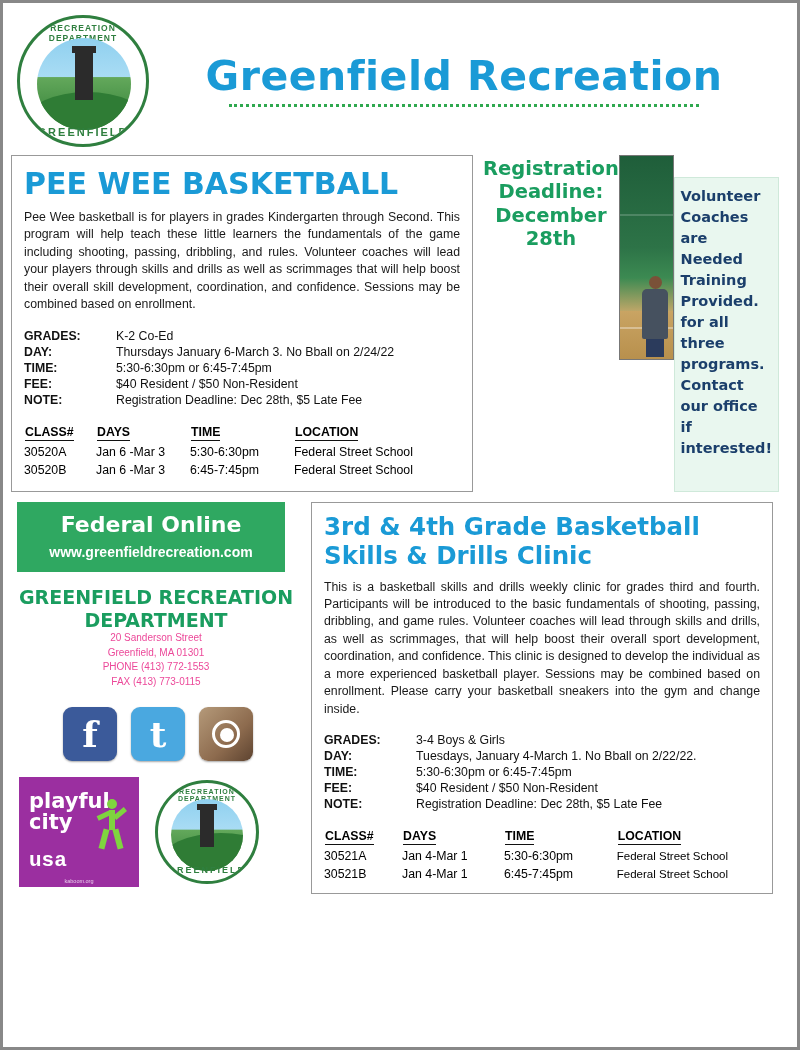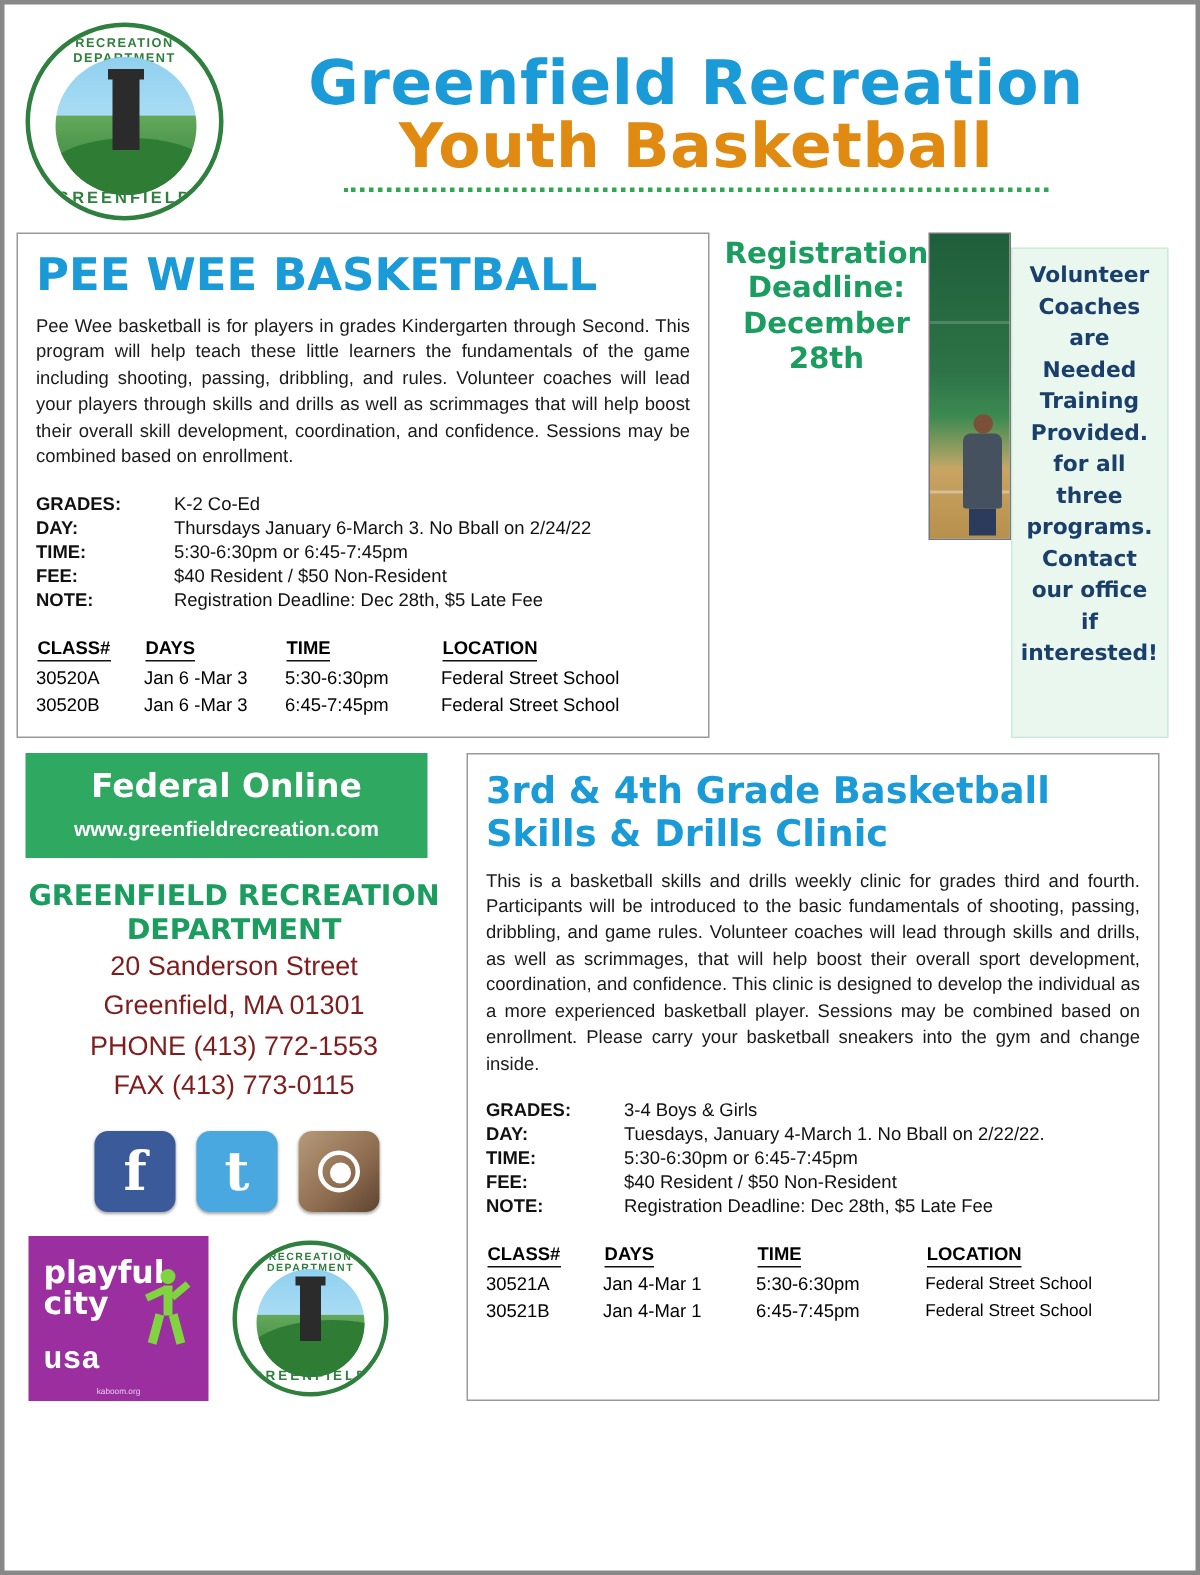--- a/index.html
+++ b/index.html
@@ -214,25 +214,25 @@
     background: #2b3b5c;
   }
   .jersey-num {
     position: absolute;
     top: 8px; left: 0; right: 0;
     font-size: 10px;
     font-weight: bold;
     color: #fff;
   }
   .coach-note {
-    margin: 10px auto 0;
+    margin: 22px auto 0;
     width: 288px;
     background: #e9f7ef;
     border: 1px solid #cfe9da;
-    text-align: center;
+    text-align: left;
     padding: 8px 6px 9px;
     font-size: 14.5px;
     font-weight: bold;
     color: #1b3f6b;
     line-height: 1.45;
     font-family: "DejaVu Sans", sans-serif;
   }
 
   
   .row-bottom {
@@ -265,22 +265,22 @@
     width: 290px;
   }
   .dept-name {
     font-size: 19px;
     font-weight: bold;
     color: #1a9d5f;
     line-height: 1.2;
     font-family: "DejaVu Sans", sans-serif;
   }
   .dept-line {
-    font-size: 18px;
-    color: #7f1d1d;
+    font-size: 10px;
+    color: #ec4899;
     line-height: 1.45;
   }
   .social-row {
     display: flex;
     gap: 14px;
     margin: 18px 0 0 52px;
   }
   .social {
     width: 54px; height: 54px;
     border-radius: 9px;
@@ -382,21 +382,20 @@
     <div class="logo-round">
       <div class="ring-text ring-top">RECREATION DEPARTMENT</div>
       <div class="logo-inner">
         <div class="logo-hill"></div>
         <div class="logo-tower"></div>
       </div>
       <div class="ring-text ring-bottom">GREENFIELD</div>
     </div>
     <div class="header-titles">
       <div class="title-main">Greenfield Recreation</div>
-      <div class="title-sub">Youth Basketball</div>
       <div class="dotted-rule"></div>
     </div>
   </div>
 
   <div class="row-top">
 
     <div class="card-peewee">
       <div class="peewee-title">PEE WEE BASKETBALL</div>
       <div class="body-text">Pee Wee basketball is for players in grades Kindergarten through Second. This program will help teach these little learners the fundamentals of the game including shooting, passing, dribbling, and rules. Volunteer coaches will lead your players through skills and drills as well as scrimmages that will help boost their overall skill development, coordination, and confidence.  Sessions may be combined based on enrollment.</div>
 

